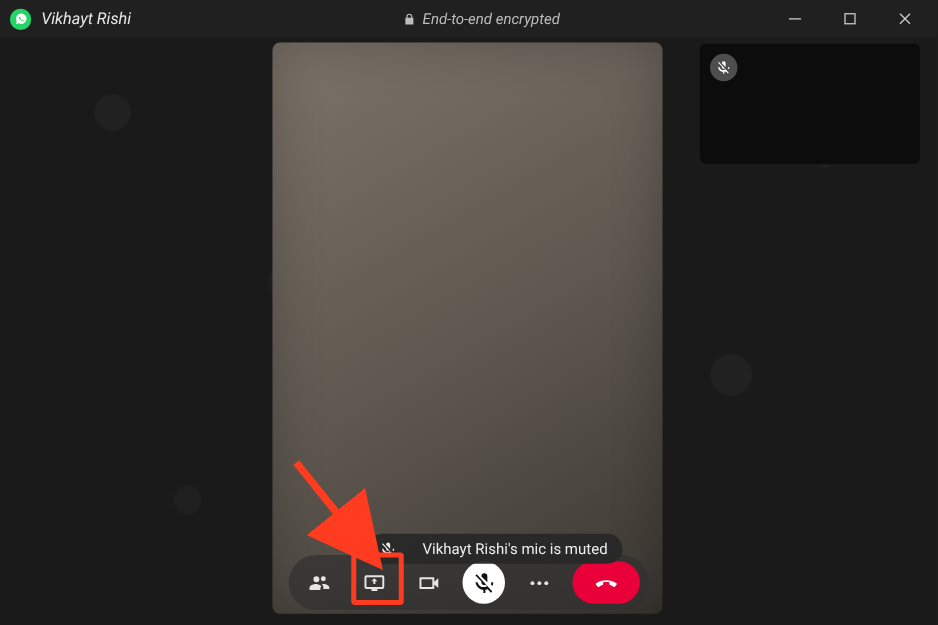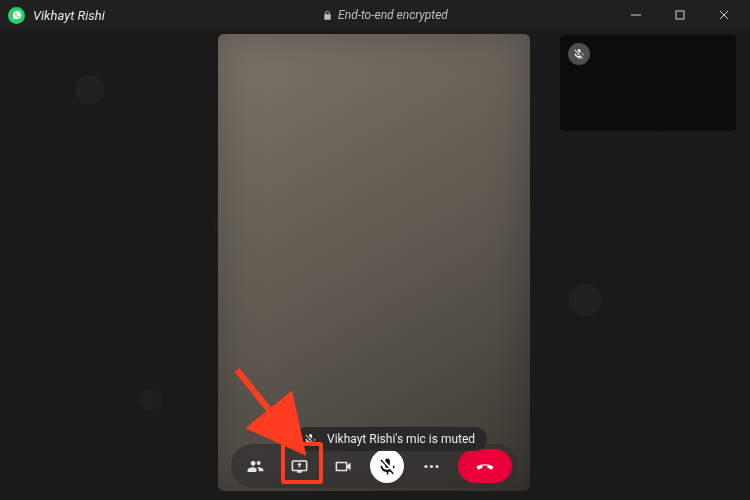--- a/index.html
+++ b/index.html
@@ -85,21 +85,21 @@
     display: flex; align-items: center; justify-content: center;
   }
   .pip-mute svg { width: 12px; height: 12px; fill: #fff; }
 
   .toast {
     position: absolute;
     left: 294px; top: 397px;
     background: rgba(40,40,40,0.95);
     border-radius: 14px;
     padding: 5px 12px 5px 10px;
-    display: flex; align-items: center; gap: 10px;
+    display: flex; align-items: center; gap: 21px;
     font-size: 12px; color: #ededed;
     z-index: 4;
   }
   .toast svg { width: 13px; height: 13px; fill: #ededed; }
 
   .controls {
     position: absolute;
     left: 50%; transform: translateX(-50%);
     bottom: 12px;
     background: rgba(50,50,50,0.75);

